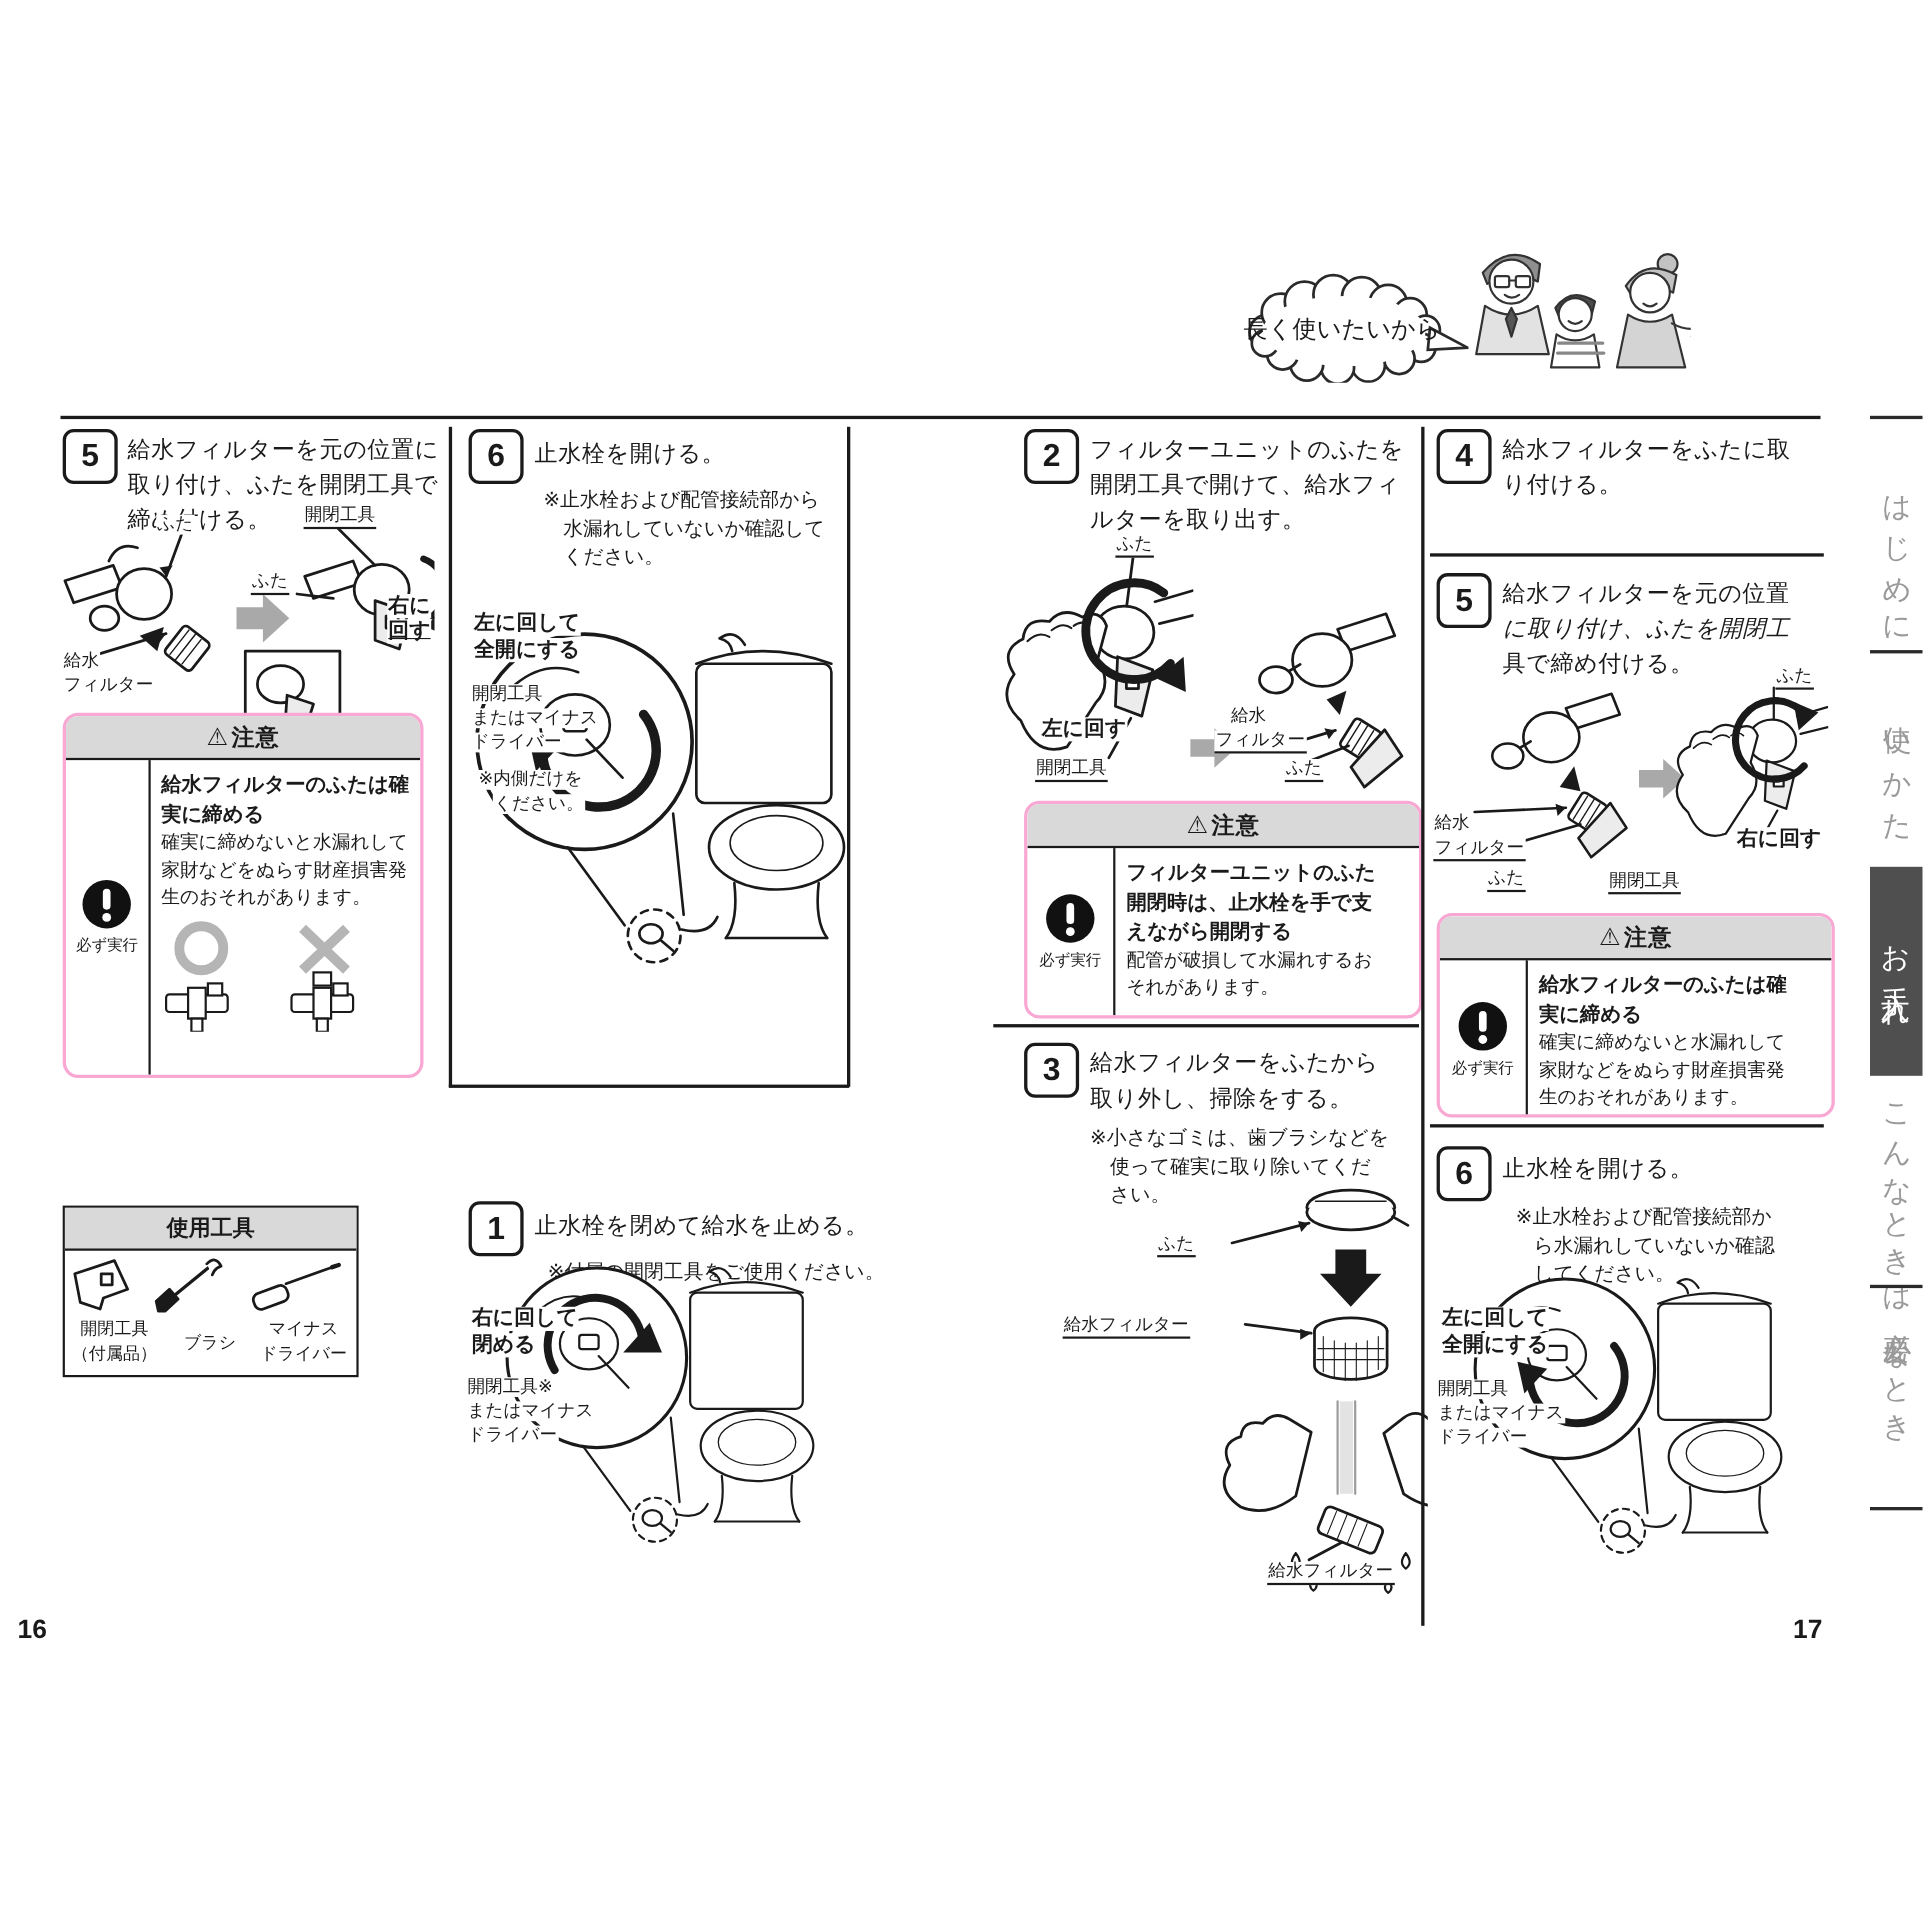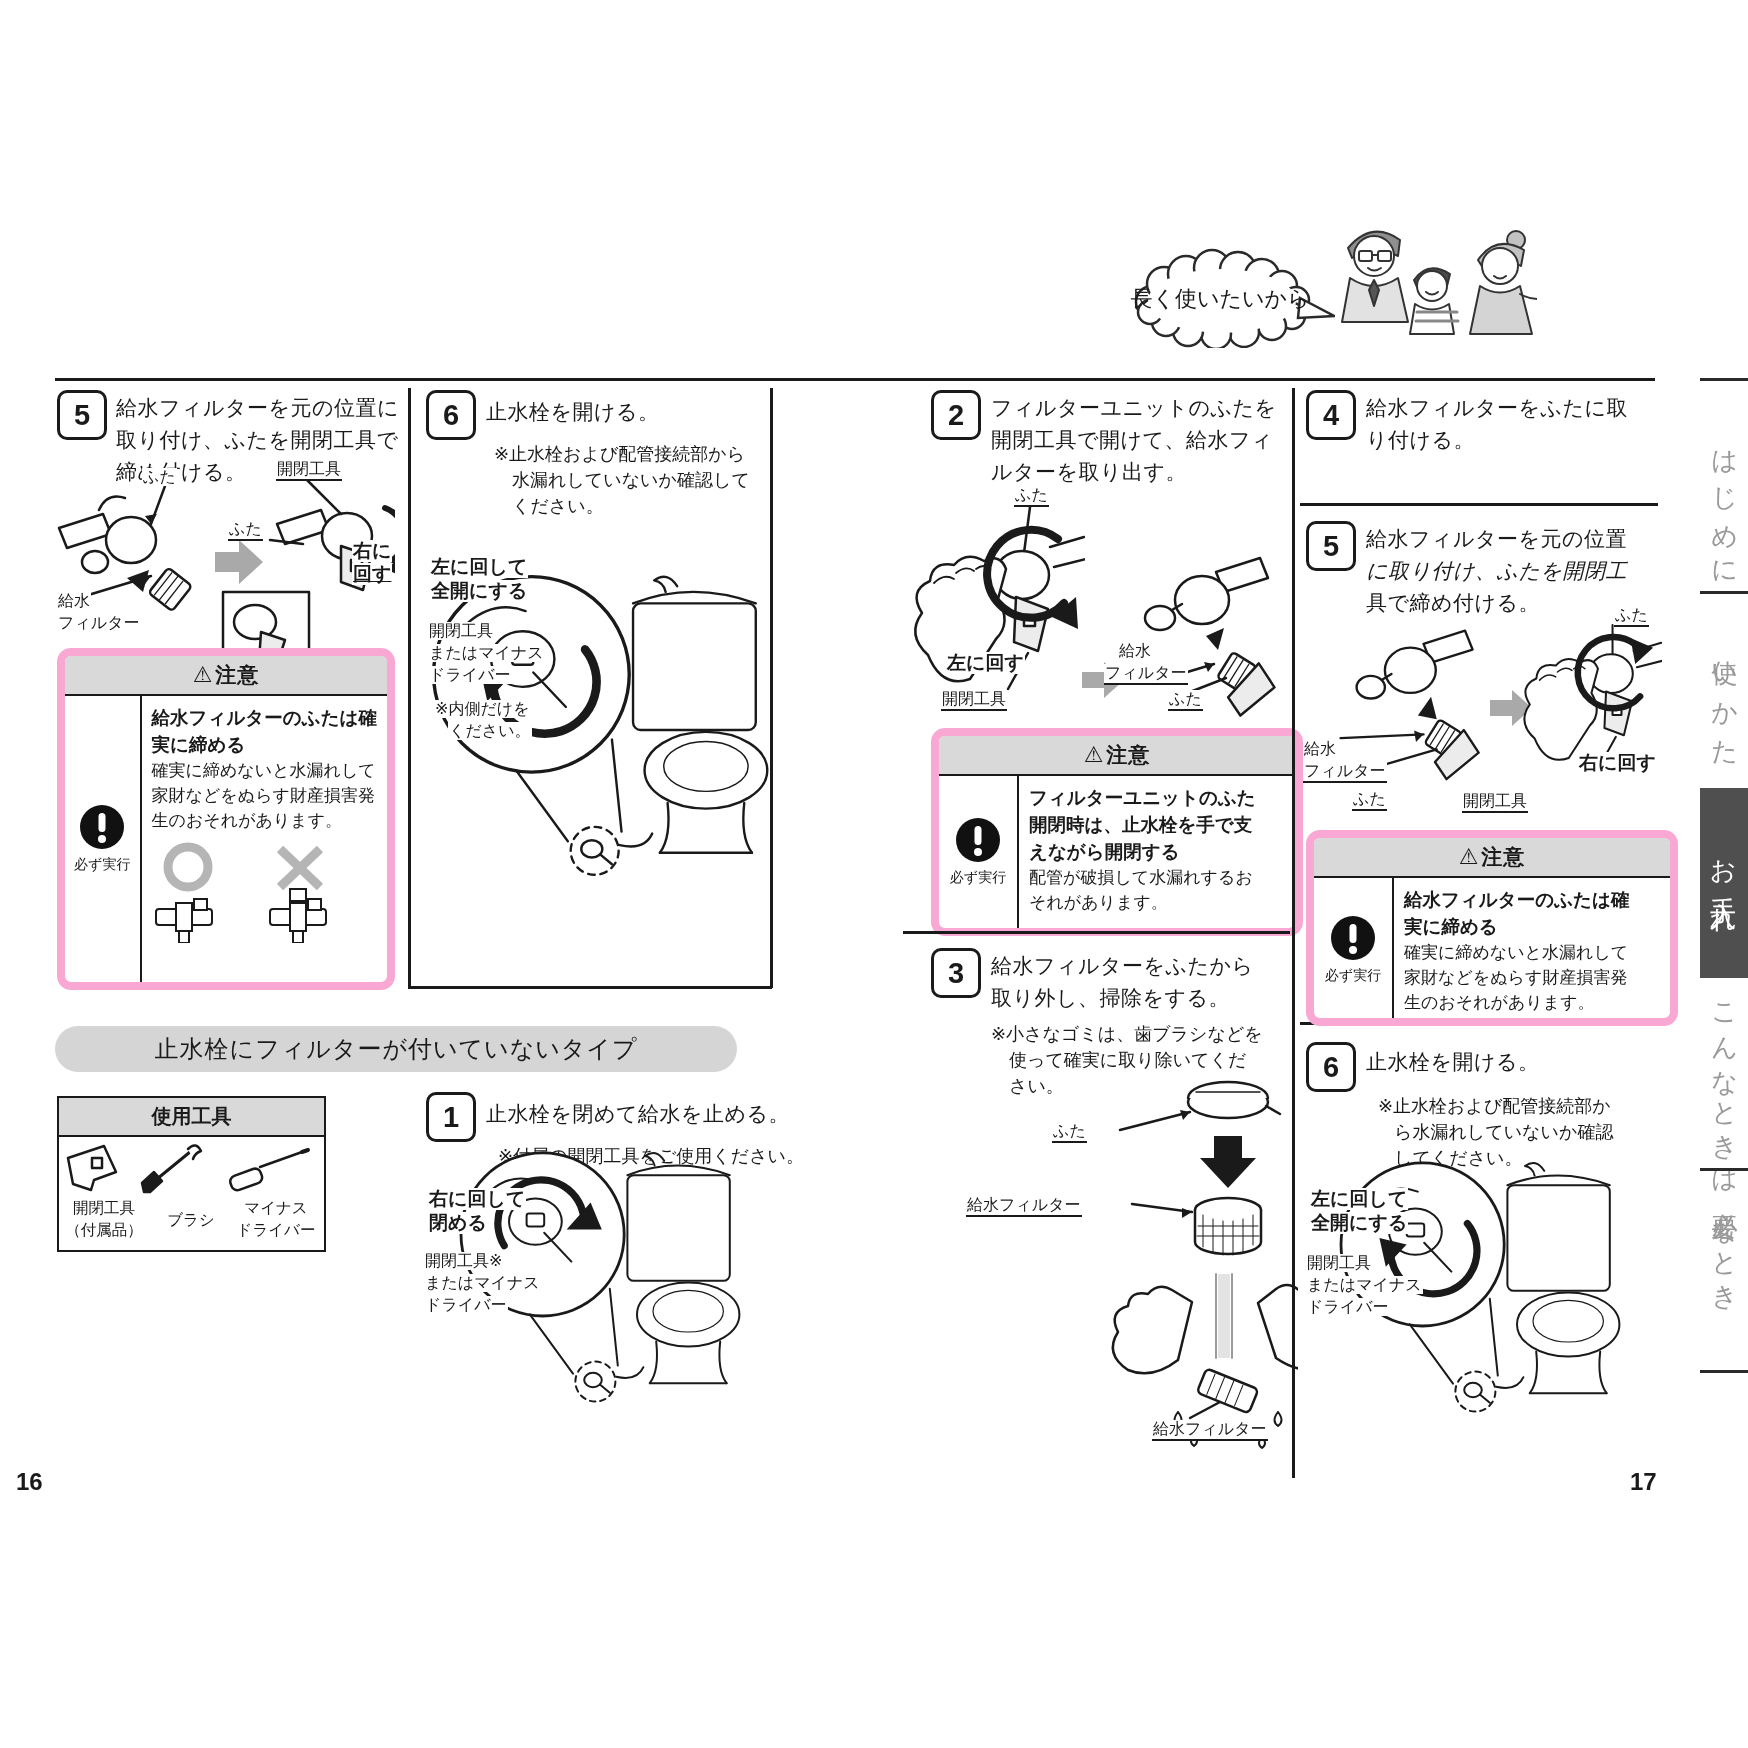--- a/index.html
+++ b/index.html
@@ -8,21 +8,21 @@
   .hline{position:absolute;background:#1a1a1a;height:3px;}
   .vline{position:absolute;background:#1a1a1a;width:2.5px;}
   .badge{position:absolute;width:44px;height:44px;border:3px solid #1a1a1a;border-radius:10px;background:#fff;
          display:flex;align-items:center;justify-content:center;font-size:29px;font-weight:bold;}
   .step-line{position:absolute;font-size:21px;letter-spacing:.5px;white-space:nowrap;}
   .note-line{position:absolute;font-size:18px;white-space:nowrap;}
   .lbl{position:absolute;font-size:16px;white-space:nowrap;background:#fff;line-height:1.15;padding:0 1px;}
   .lbl.u{border-bottom:2px solid #1a1a1a;padding-bottom:1px;}
   .lbl.b{font-weight:bold;font-size:19px;}
   .ill{position:absolute;}
-  .caution{position:absolute;border:8px solid #f9a8d4;border-radius:14px;background:#fff;overflow:hidden;
+  .caution{position:absolute;border:3px solid #f9a8d4;border-radius:14px;background:#fff;overflow:hidden;
            display:flex;flex-direction:column;}
   .caution-h{background:#d9d9d9;border-bottom:2.5px solid #1a1a1a;text-align:center;font-weight:bold;
              font-size:21px;padding:5px 0;letter-spacing:1px;}
   .caution-h .warn{font-size:22px;margin-right:2px;}
   .caution-b{display:flex;flex:1;}
   .caution-l{width:78px;border-right:2.5px solid #1a1a1a;display:flex;flex-direction:column;align-items:center;
              justify-content:center;gap:6px;padding:6px 0;}
   .mand-label{font-size:14px;}
   .caution-r{flex:1;padding:8px 10px 6px;}
   .ct{font-size:18.5px;font-weight:bold;line-height:27px;white-space:nowrap;}
@@ -223,21 +223,20 @@
     </g>
   </svg>
   <div class="lbl b" style="left:430px;top:556px;">左に回して</div>
   <div class="lbl b" style="left:430px;top:580px;">全開にする</div>
   <div class="lbl" style="left:428px;top:622px;">開閉工具</div>
   <div class="lbl" style="left:428px;top:644px;">またはマイナス</div>
   <div class="lbl" style="left:428px;top:666px;">ドライバー</div>
   <div class="lbl" style="left:434px;top:700px;">※内側だけを</div>
   <div class="lbl" style="left:448px;top:722px;">ください。</div>
 
-  <div class="band" style="left:55px;top:1026px;width:682px;height:46px;">止水栓にフィルターが付いていないタイプ</div>
 
   <div class="tools-box" style="left:57px;top:1096px;width:265px;height:152px;">
     <div class="tools-h">使用工具</div>
   </div>
   <svg class="ill" style="left:62px;top:1140px;" width="250" height="55" viewBox="0 0 250 55">
     <g fill="#fff" stroke="#1a1a1a" stroke-width="2.5" stroke-linejoin="round" stroke-linecap="round">
       <path d="M6,18 L42,6 L54,32 L32,40 L29,50 L11,44 Z"></path>
       <rect x="30" y="18" width="10" height="10"></rect>
       <path d="M84,48 L128,12" stroke-width="3"></path>
       <path d="M126,9 q8,-8 13,2 q-6,2 -8,8"></path>

